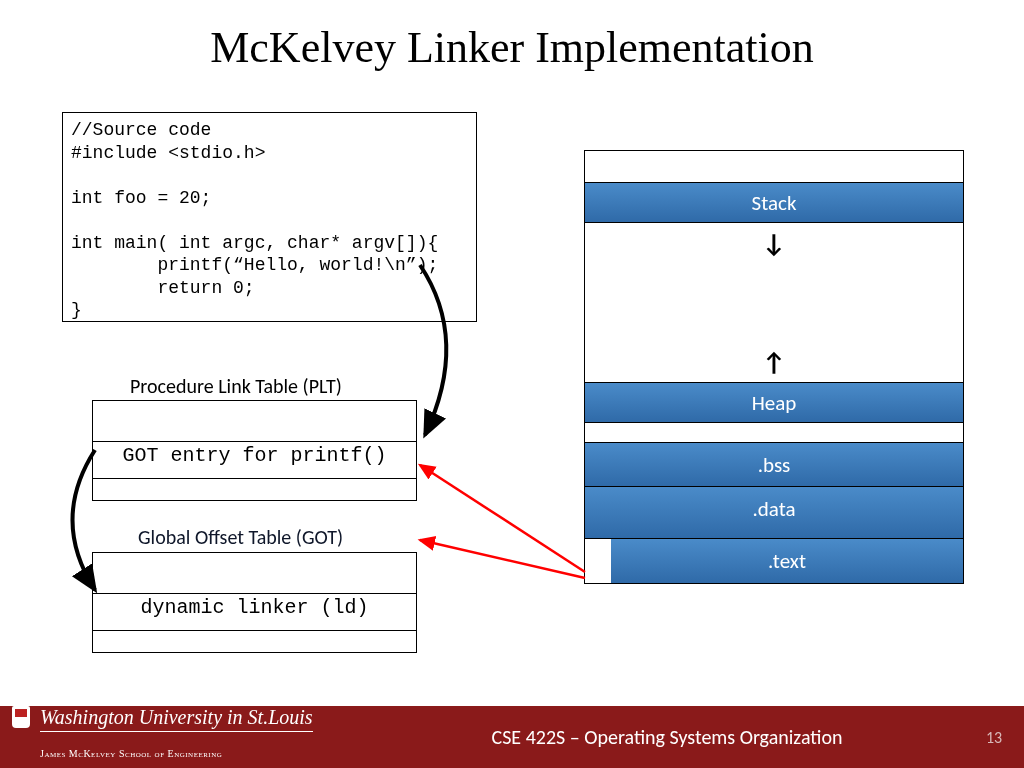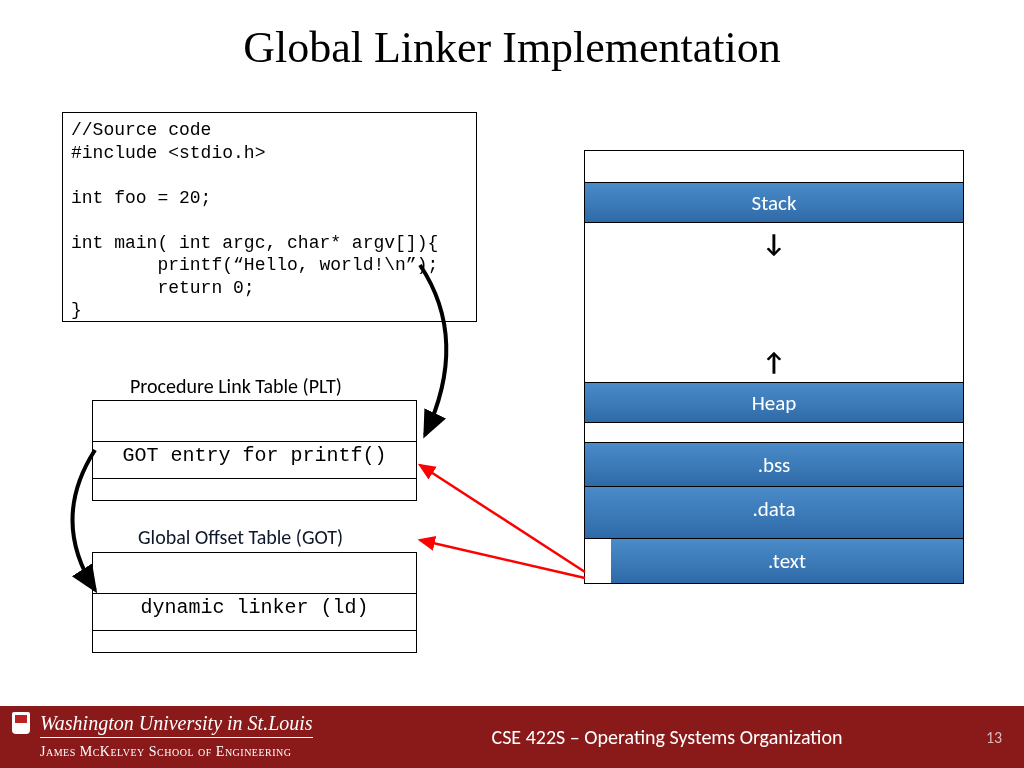--- a/index.html
+++ b/index.html
@@ -21,34 +21,34 @@
   .mem-stack { background: #3a77b7; height: 40px; line-height: 40px; background: linear-gradient(#4a8bc9, #2f6aa8); }
   .mem-gap { background: #fff; height: 160px; position: relative; }
   .mem-heap { background: #3a77b7; height: 40px; line-height: 40px; background: linear-gradient(#4a8bc9, #2f6aa8); }
   .mem-blank2 { background: #fff; height: 20px; }
   .mem-bss { background: #3a77b7; height: 44px; line-height: 44px; background: linear-gradient(#4a8bc9, #2f6aa8); }
   .mem-data { background: #3a77b7; height: 52px; line-height: 44px; background: linear-gradient(#4a8bc9, #2f6aa8); }
   .mem-text { background: #3a77b7; height: 44px; line-height: 44px; background: linear-gradient(#4a8bc9, #2f6aa8); }
   .arrow-down { color: #000; font-size: 26px; position: absolute; top: 4px; left: 50%; transform: translateX(-50%); font-weight: bold; }
   .arrow-up { color: #000; font-size: 26px; position: absolute; bottom: 4px; left: 50%; transform: translateX(-50%); font-weight: bold; }
   .footer { position: absolute; bottom: 0; left: 0; width: 1024px; height: 62px; background: #8a1a1a; display: flex; align-items: center; }
-  .footer-logo { width: 370px; height: 62px; color: #fff; padding: 6px 12px; font-family: Georgia, serif; }
+  .footer-logo { width: 370px; height: 62px; color: #fff; padding: 0 12px; font-family: Georgia, serif; }
   .footer-logo .uni { font-size: 20px; font-style: italic; border-bottom: 1px solid #fff; padding-bottom: 2px; }
-  .footer-logo .school { font-size: 14px; letter-spacing: 0.5px; font-variant: small-caps; margin-top: 6px; }
+  .footer-logo .school { font-size: 10px; letter-spacing: 0.5px; font-variant: small-caps; margin-top: 16px; }
   .footer-course { flex: 1; text-align: center; color: #fff; font-family: Calibri, Arial, sans-serif; font-size: 20px; }
   .footer-page { width: 60px; text-align: center; color: #d8b8b8; font-family: Calibri, Arial, sans-serif; font-size: 16px; }
   .shield { display: inline-block; width: 18px; height: 22px; background: #fff; border-radius: 2px 2px 4px 4px; margin-right: 6px; vertical-align: top; position: relative; }
   .shield::after { content: ""; position: absolute; top: 3px; left: 3px; width: 12px; height: 8px; background: #b22; }
   svg.connector { position: absolute; top: 0; left: 0; width: 1024px; height: 768px; pointer-events: none; }
 </style>
 </head>
 <body>
 <div class="slide">
 
-<div class="title">Global Linker Implementation</div>
+<div class="title">McKelvey Linker Implementation</div>
 
 <div class="code-box">//Source code
 #include &lt;stdio.h&gt;
 
 int foo = 20;
 
 int main( int argc, char* argv[]){
         printf(“Hello, world!\n”);
         return 0;
 }</div>

